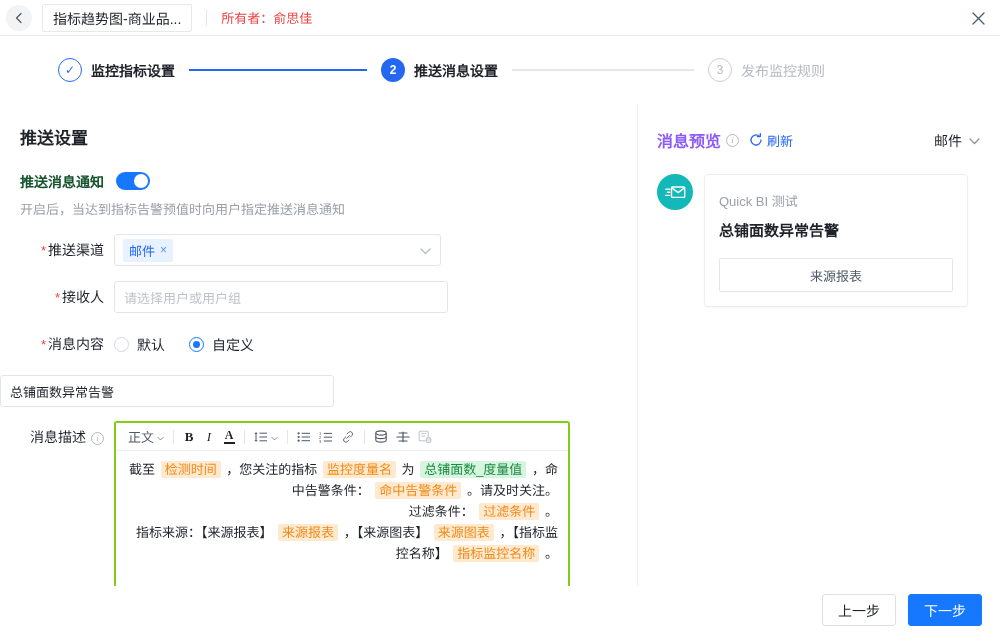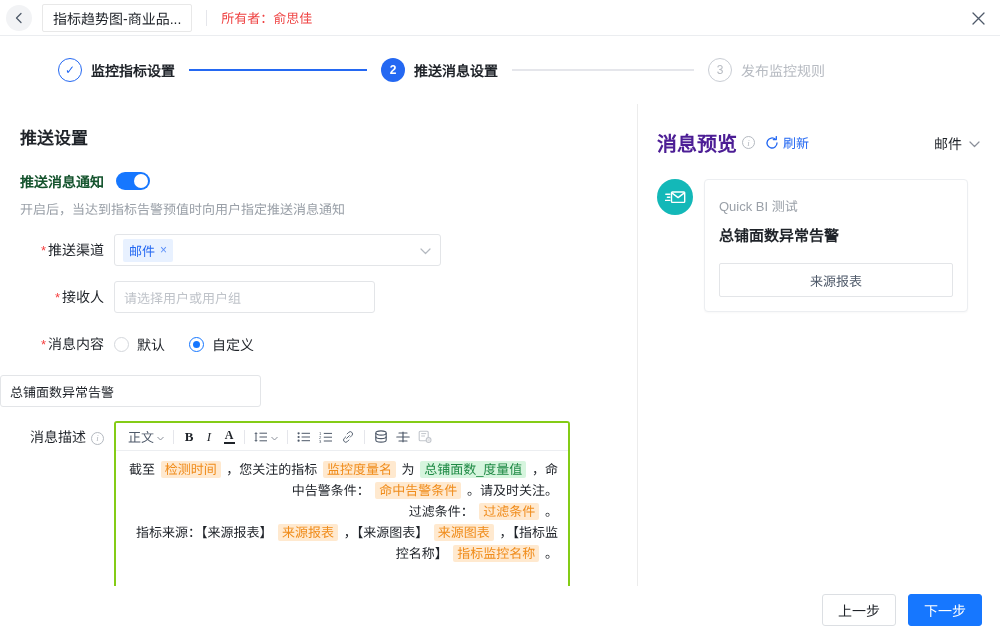--- a/index.html
+++ b/index.html
@@ -96,21 +96,21 @@
   }
   .tag {
     background:#e8f1ff; color:#2468f2; font-size:13px; border-radius:2px;
     padding:2px 6px; display:inline-flex; align-items:center; gap:5px;
   }
   .tag .tag-x { font-size:12px; color:#5b8ff9; cursor:pointer; }
   .chev {
     position:absolute; right:9px; top:50%; transform:translateY(-50%);
   }
   .input-box {
-    width:261px; height:32px; border:1px solid #e3e5e8; border-radius:3px;
+    width:334px; height:32px; border:1px solid #e3e5e8; border-radius:3px;
     background:#fff; display:flex; align-items:center; padding:12px 9px;
     font-size:13px; color:#1f2329; cursor:text;
   }
   .input-box.placeholder { color:#bfc3c9; }
 
   .radio-group { display:flex; align-items:center; height:32px; }
   .radio { display:flex; align-items:center; margin-right:24px; cursor:pointer; }
   .radio .dot {
     width:15px; height:15px; border-radius:50%; border:1px solid #d4d7dc;
     background:#fff; flex:none; display:flex; align-items:center; justify-content:center;
@@ -141,21 +141,21 @@
   .editor-body {
     padding:8px 10px; font-size:13px; line-height:21px; color:#1f2329;
   }
   .chip { border-radius:2px; padding:1px 4px; margin:0 2px; }
   .chip-orange { background:#ffe9cf; color:#f08c1b; }
   .chip-green  { background:#d6f5de; color:#1f8a45; }
 
   
   .right-panel { position:absolute; left:639px; top:104px; width:361px; height:482px; background:#fff; }
   .pv-head { display:flex; align-items:center; margin:24px 20px 0 18px; }
-  .pv-title { font-size:20px; font-weight:700; color:#4c1d95; }
+  .pv-title { font-size:16px; font-weight:700; color:#8b5cf6; }
   .pv-refresh { display:flex; align-items:center; margin-left:10px; cursor:pointer; gap:4px; }
   .pv-refresh-text { font-size:13px; color:#2468f2; }
   .pv-select { margin-left:auto; display:flex; align-items:center; gap:7px; cursor:pointer; font-size:14px; color:#1f2329; }
 
   .pv-card-wrap { margin:22px 20px 0 18px; display:flex; align-items:flex-start; }
   .mail-icon {
     width:36px; height:36px; border-radius:50%; background:#13b8b8;
     display:flex; align-items:center; justify-content:center; flex:none;
   }
   .pv-card {

